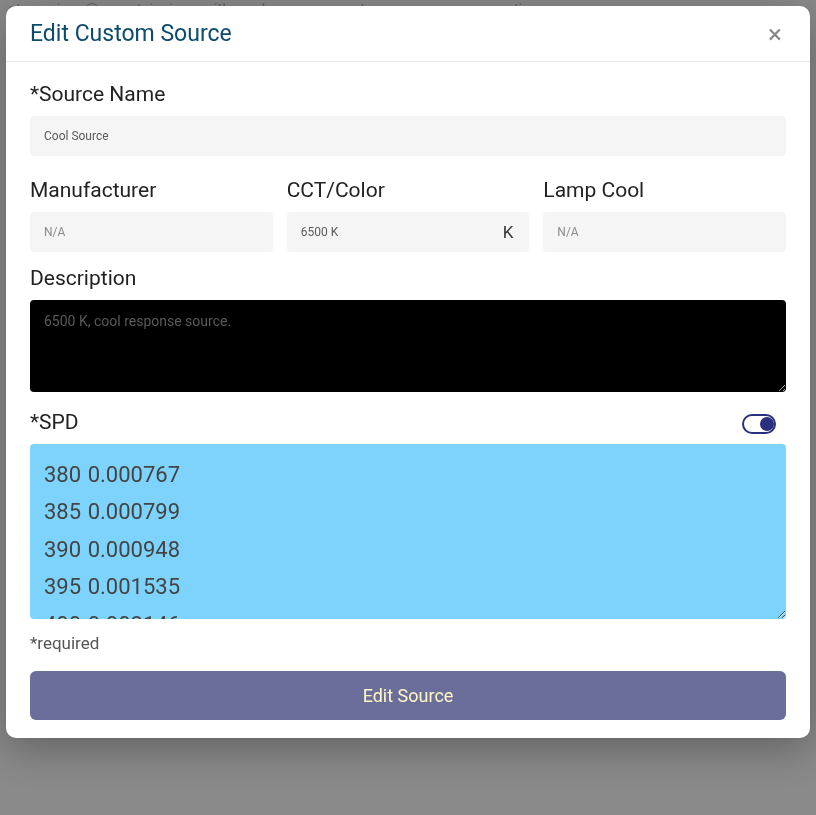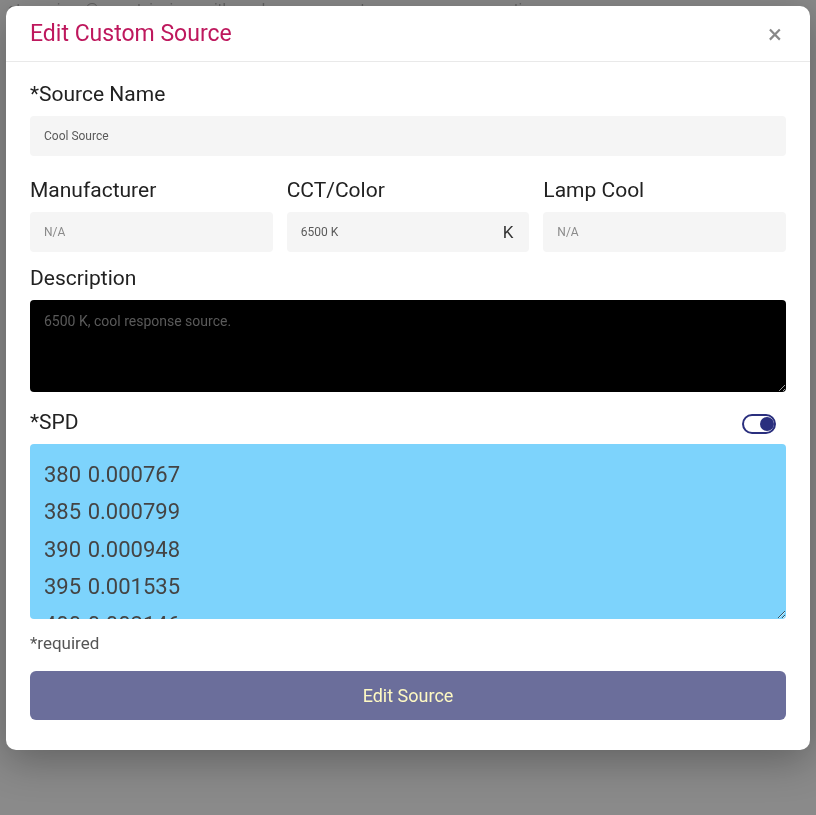--- a/index.html
+++ b/index.html
@@ -39,33 +39,33 @@
     .modal-header {
       display: flex;
       justify-content: space-between;
       align-items: center;
       padding: 14px 24px 14px 24px;
       border-bottom: 1px solid #e9e9e9;
     }
     .modal-title {
       font-size: 23px;
       font-weight: 400;
-      color: #be185d;
+      color: #0c4a6e;
     }
     .close-btn {
       background: none;
       border: none;
       font-size: 26px;
       color: #888;
       cursor: pointer;
       line-height: 1;
       padding: 0 4px;
     }
     .modal-body {
-      padding: 20px 24px 30px 24px;
+      padding: 20px 24px 18px 24px;
     }
     .field-label {
       font-size: 21px;
       color: #222;
       font-weight: 400;
       margin-bottom: 10px;
       display: block;
     }
     .field-input {
       width: 100%;

